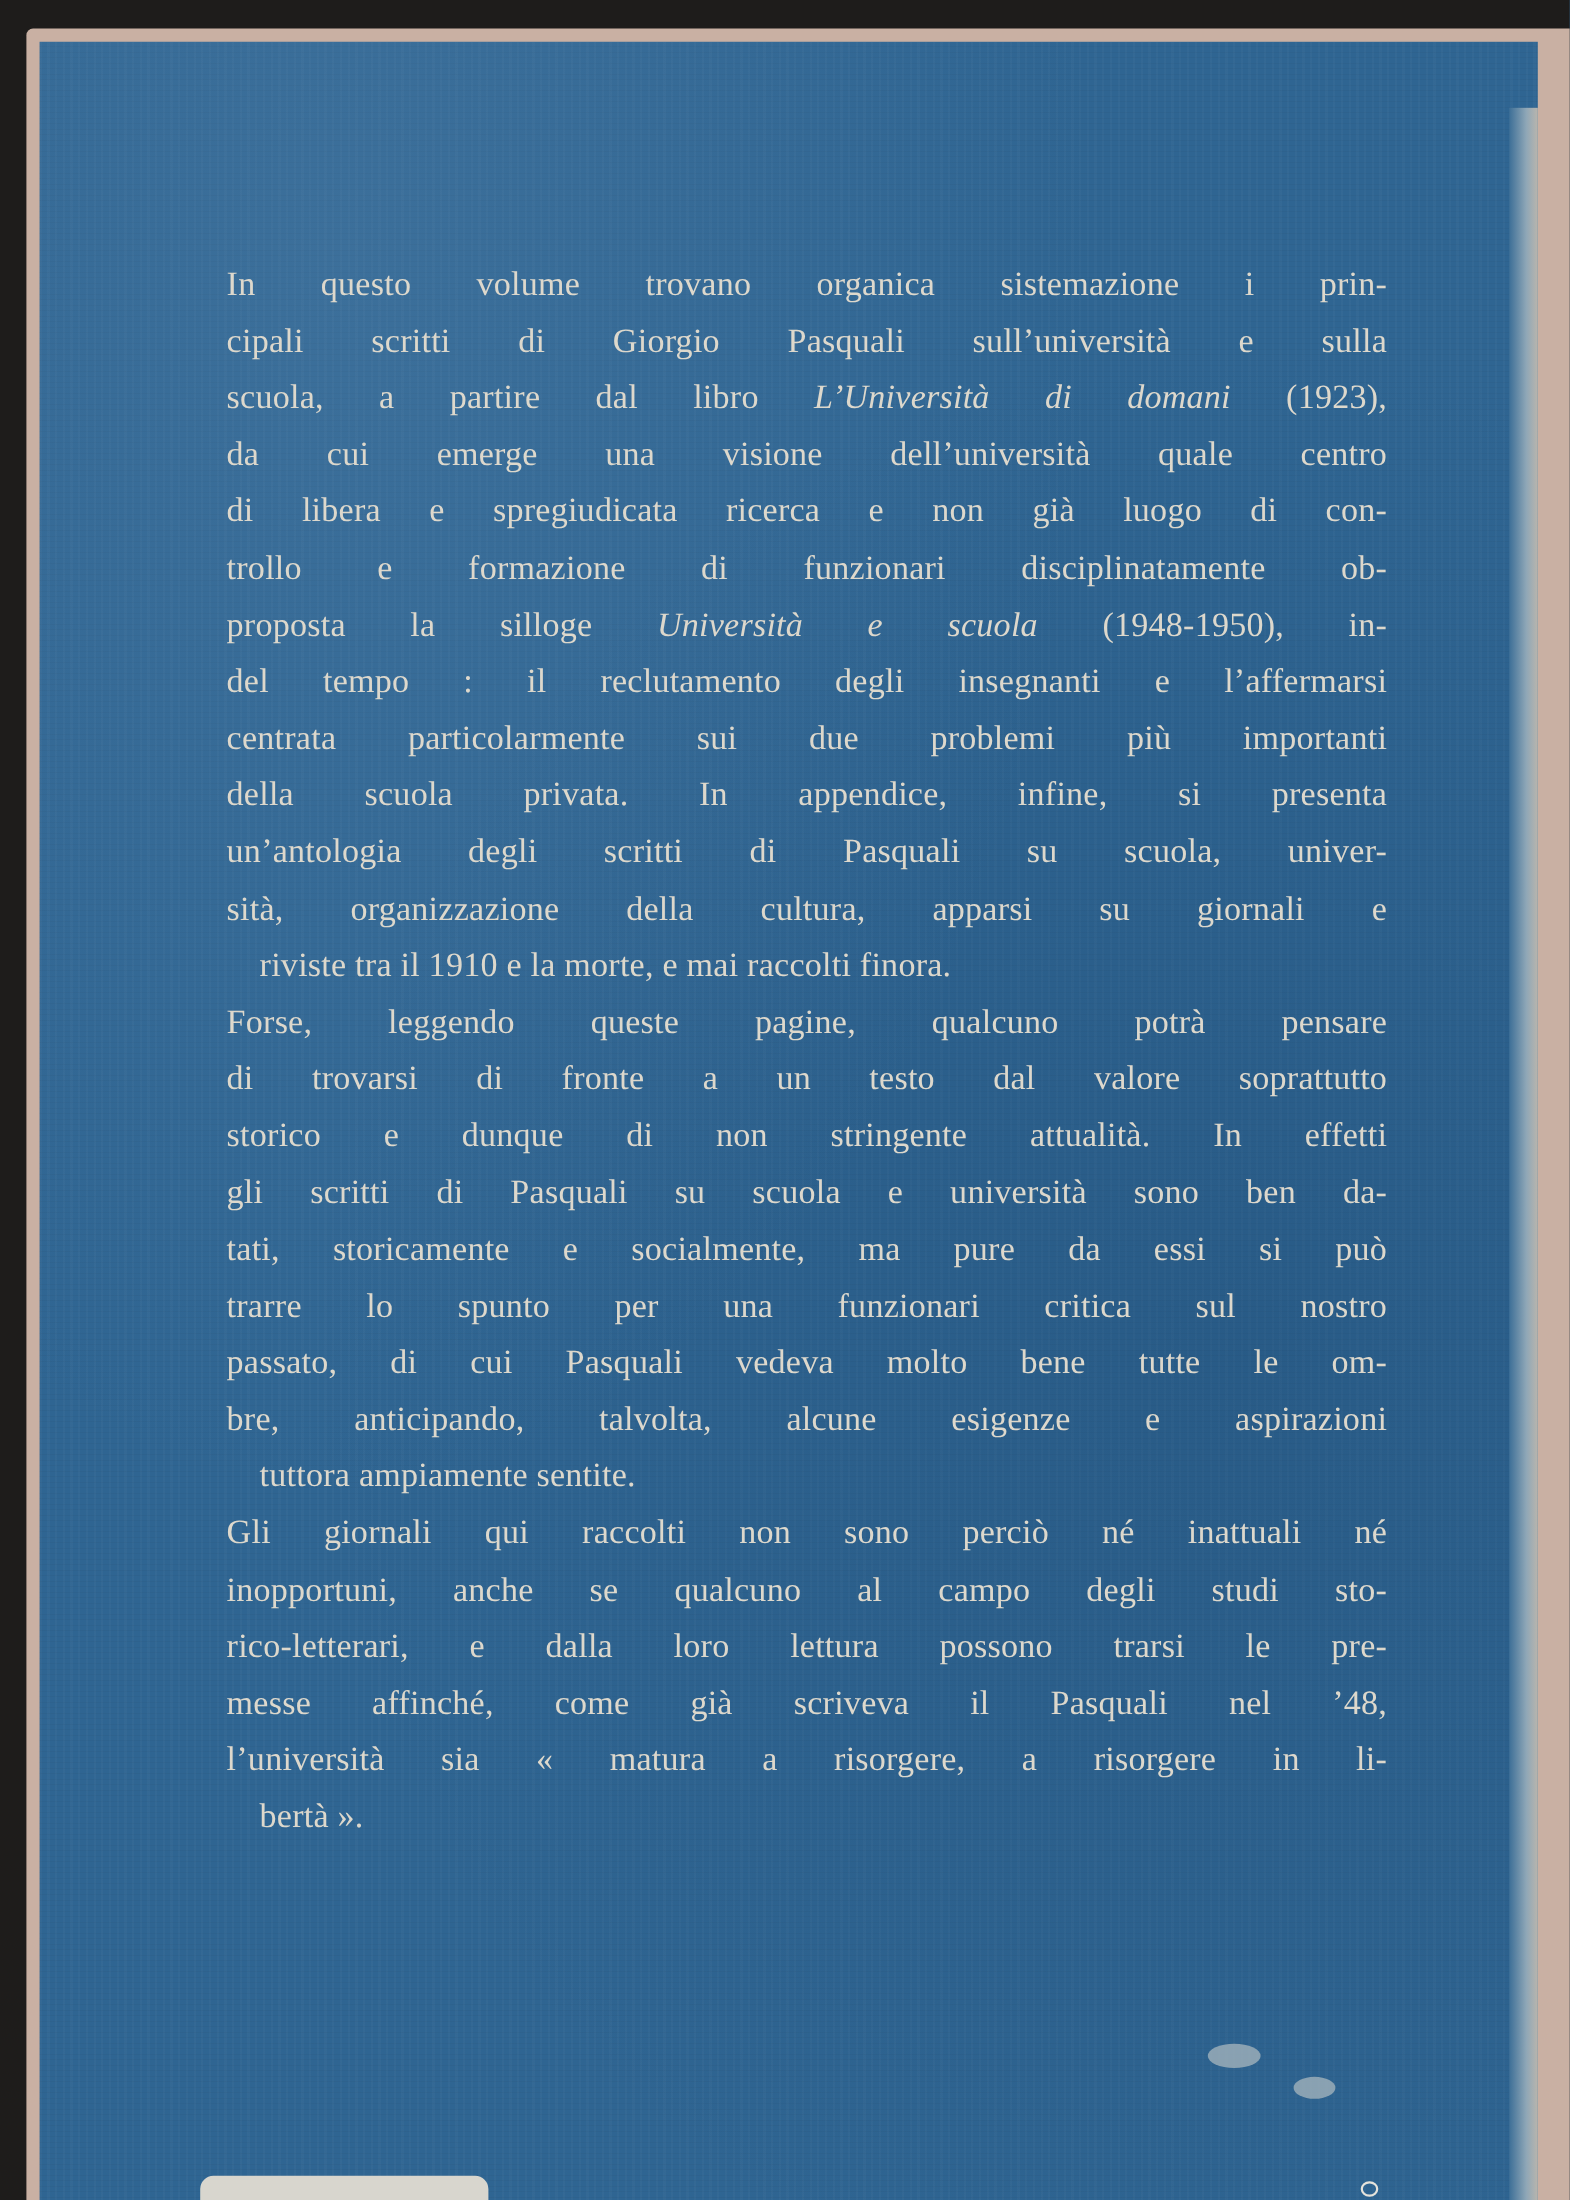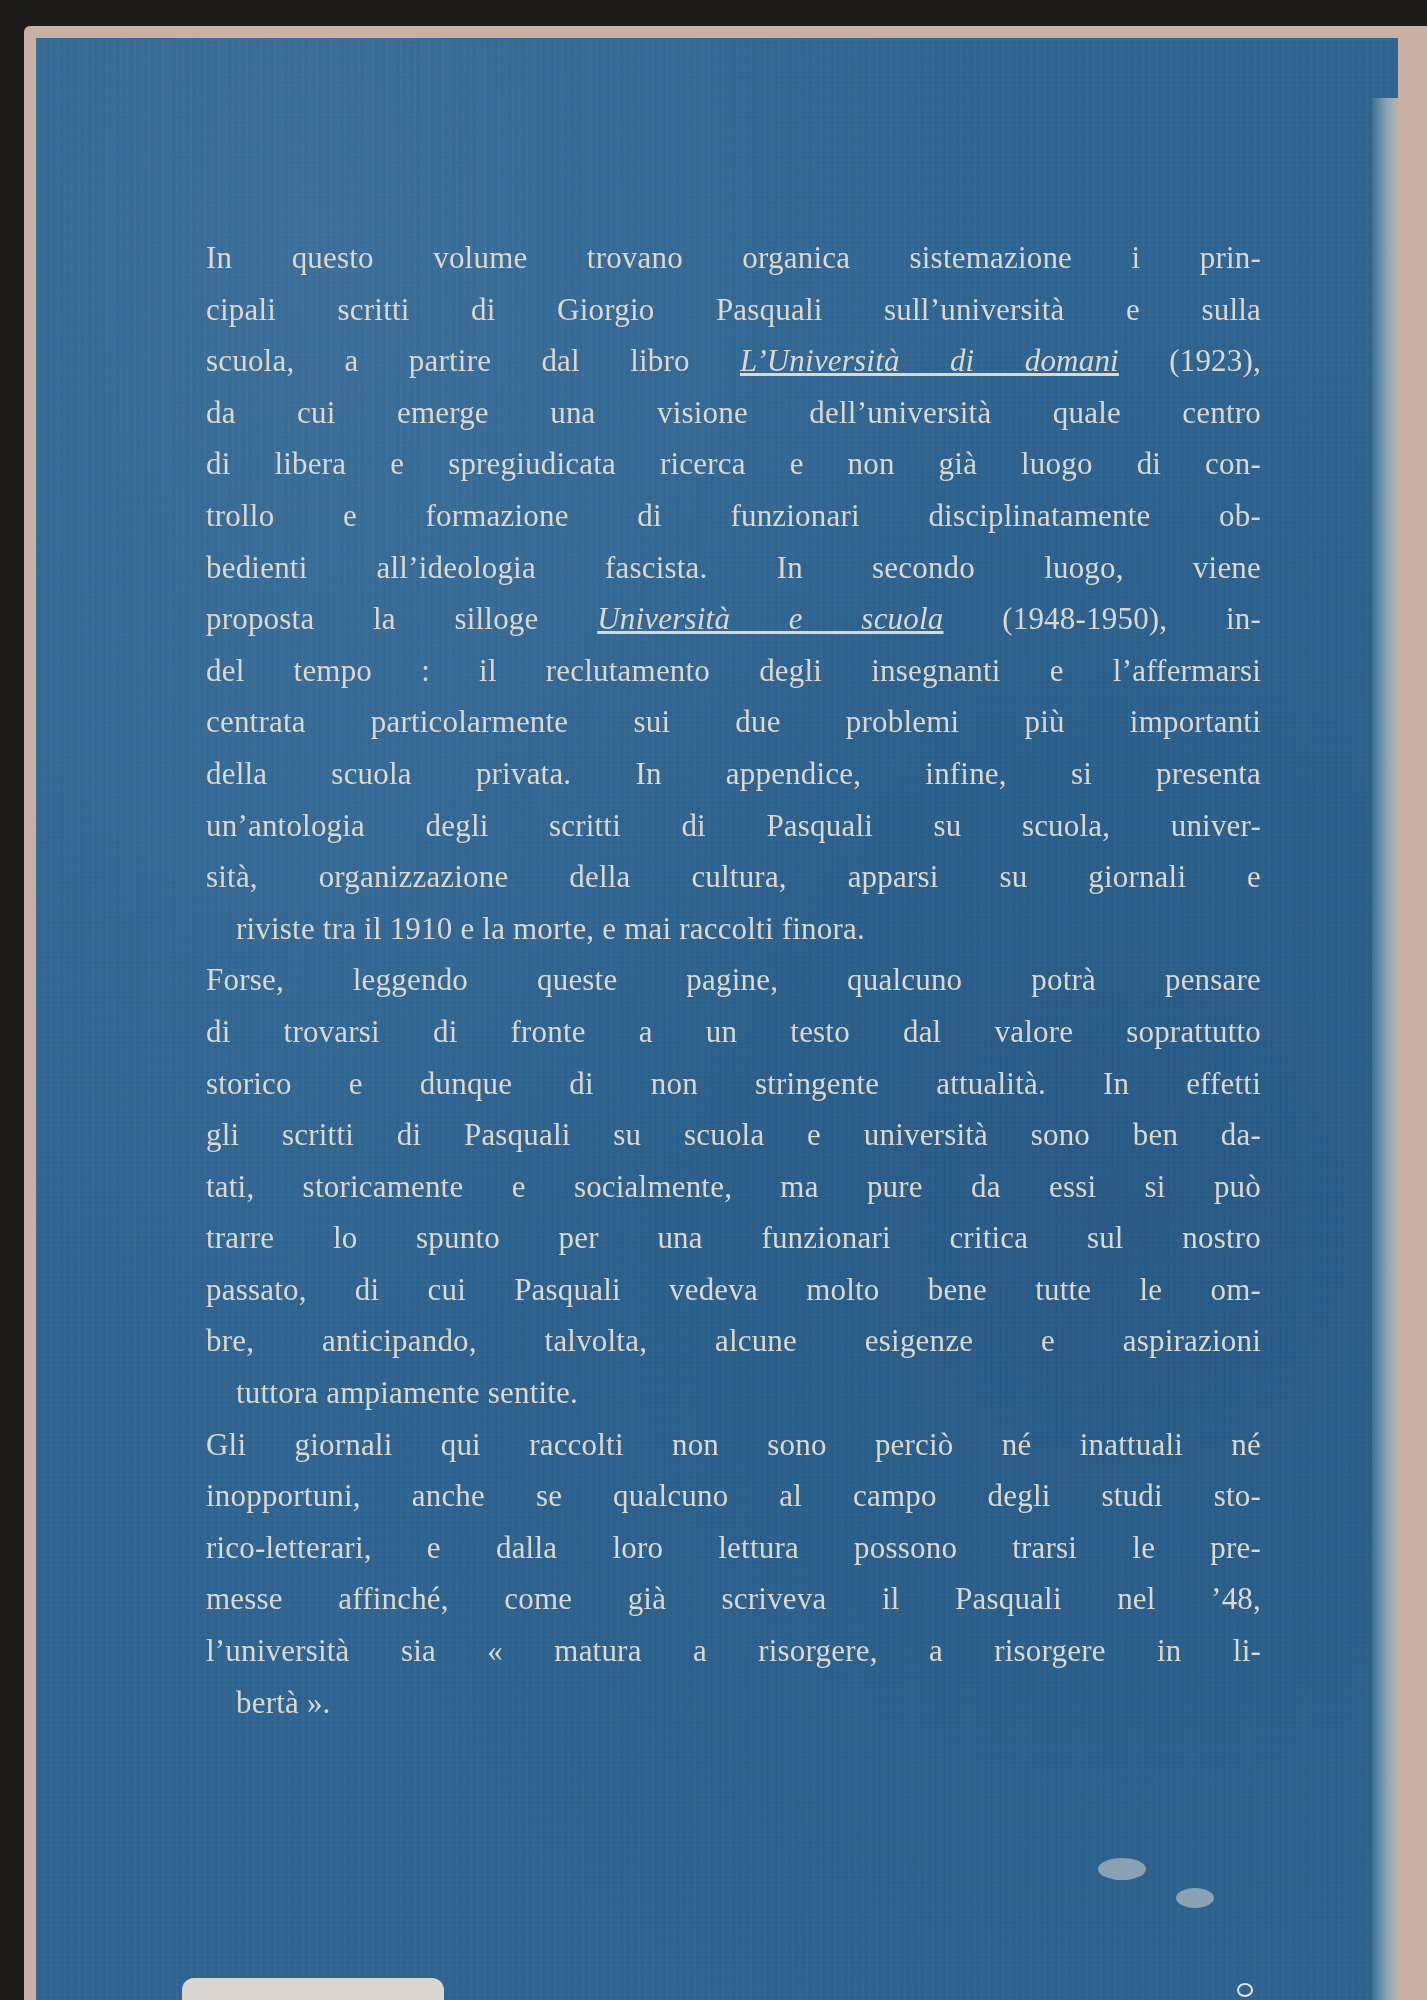--- a/index.html
+++ b/index.html
@@ -61,21 +61,21 @@
       white-space: nowrap;
       height: 51.6px;
     }
     .line.last {
       text-align-last: left;
       margin-left: 30px;
     }
     .line span {
       white-space: normal;
     }
-    .it { font-style: italic; text-decoration: underline; }
+    .it { font-style: italic; }
     .stain {
       position: absolute;
       background: #a8b7bd;
       border-radius: 50%;
       opacity: 0.75;
     }
     .label-sticker {
       position: absolute;
       left: 182px;
       top: 1978px;
@@ -103,21 +103,20 @@
 </div>
 
 <div class="text-block">
   <div>
     <span class="line"><span>In questo volume trovano organica sistemazione i prin-</span></span>
     <span class="line"><span>cipali scritti di Giorgio Pasquali sull’università e sulla</span></span>
     <span class="line"><span><span>scuola, a partire dal libro </span><span class="it">L’Università di domani</span><span> (1923),</span></span></span>
     <span class="line"><span>da cui emerge una visione dell’università quale centro</span></span>
     <span class="line"><span>di libera e spregiudicata ricerca e non già luogo di con-</span></span>
     <span class="line"><span>trollo e formazione di funzionari disciplinatamente ob-</span></span>
-    <span class="line"><span>bedienti all’ideologia fascista. In secondo luogo, viene</span></span>
     <span class="line"><span><span>proposta la silloge </span><span class="it">Università e scuola</span><span> (1948-1950), in-</span></span></span>
     <span class="line"><span>del tempo : il reclutamento degli insegnanti e l’affermarsi</span></span>
     <span class="line"><span>centrata particolarmente sui due problemi più importanti</span></span>
     <span class="line"><span>della scuola privata. In appendice, infine, si presenta</span></span>
     <span class="line"><span>un’antologia degli scritti di Pasquali su scuola, univer-</span></span>
     <span class="line"><span>sità, organizzazione della cultura, apparsi su giornali e</span></span>
     <span class="line last"><span>riviste tra il 1910 e la morte, e mai raccolti finora.</span></span>
   </div>
   <div>
     <span class="line"><span>Forse, leggendo queste pagine, qualcuno potrà pensare</span></span>

